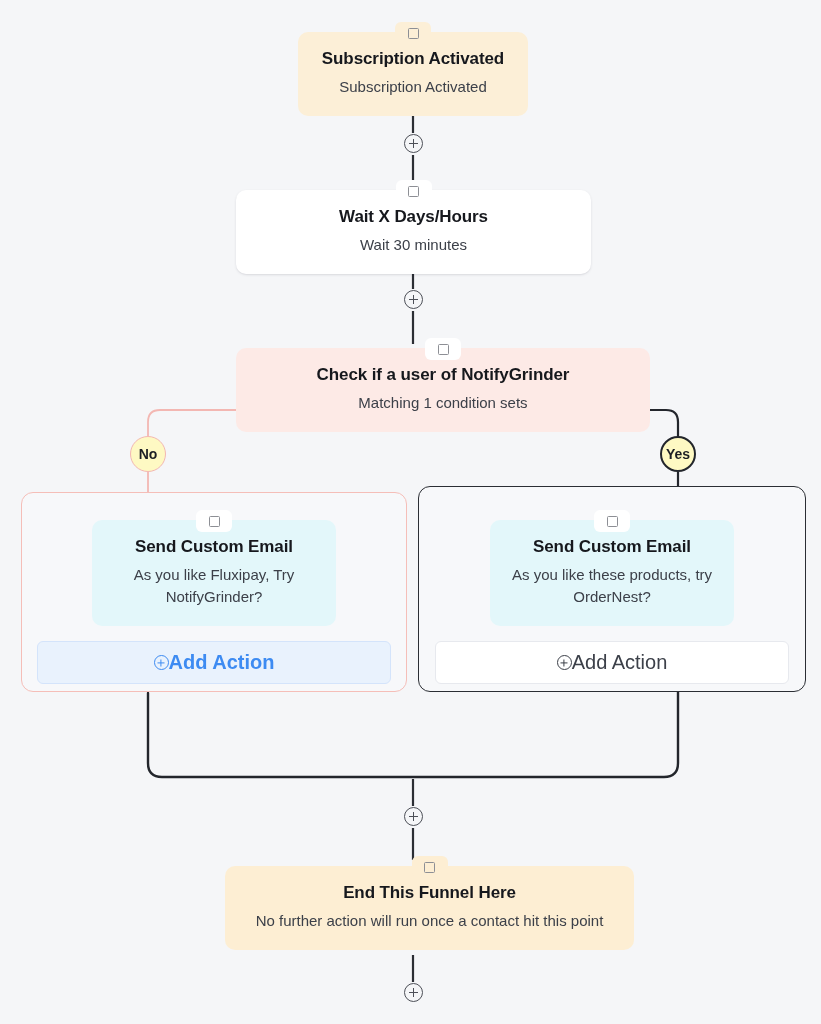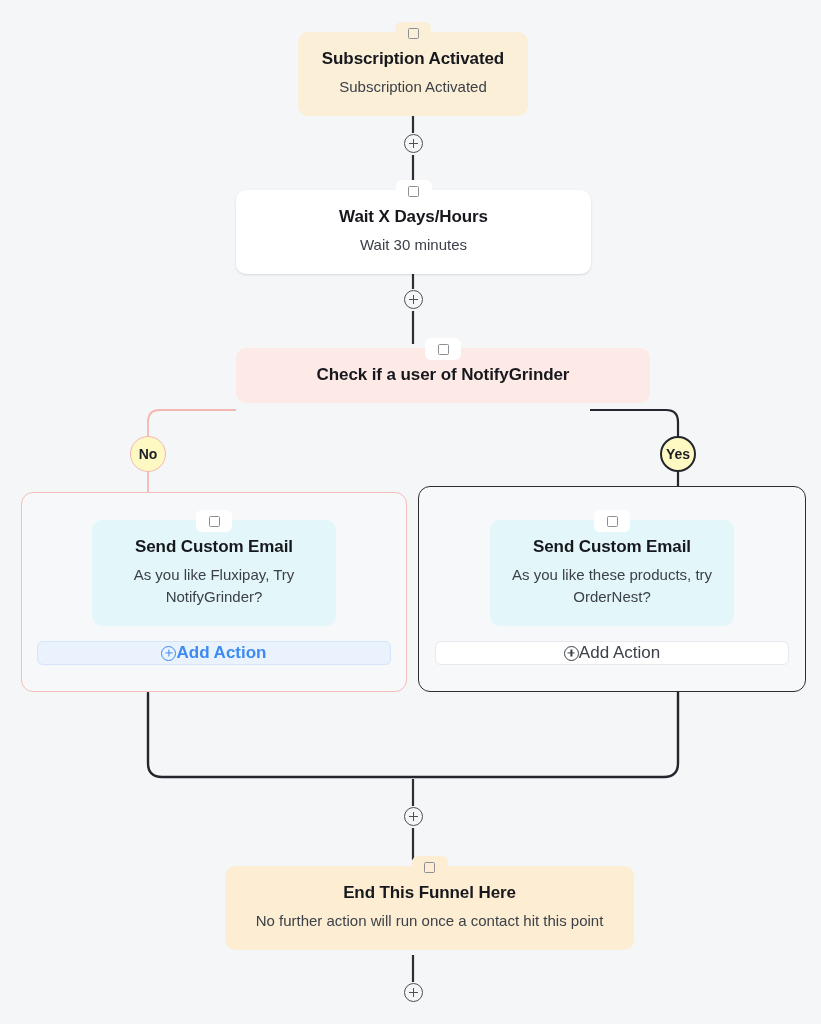--- a/index.html
+++ b/index.html
@@ -128,26 +128,26 @@
     border-radius: 12px;
     background: #f7f8fa;
     z-index: 2;
   }
   .branch-left  { border: 1.5px solid #f5beb8; }
   .branch-right { border: 1.7px solid #2b2e34; }
 
   
   .add-action {
     position: absolute;
-    height: 24px;
+    height: 43px;
     border-radius: 6px;
     display: flex;
     align-items: center;
     justify-content: center;
-    font-size: 17px;
+    font-size: 20px;
     font-weight: bold;
     z-index: 4;
   }
   .add-action .aa-icon {
     width: 15px; height: 15px;
     border-radius: 50%;
     border: 1.3px solid currentColor;
     position: relative;
     flex: 0 0 auto;
   }
@@ -226,20 +226,21 @@
   </div>
 
   <div class="plus" style="left:404px; top:290px;"></div>
 
   <div class="node node-cond" style="left:236px; top:348px; width:414px;">
     <div class="handle-bubble" style="background:#ffffff;"></div>
     <div class="handle">
         <div class="sq"></div>
       </div>
     <div class="title">Check if a user of NotifyGrinder</div>
+    <div class="subtitle">Matching 1 condition sets</div>
   </div>
 
   <div class="badge badge-no" style="left:130px; top:436px;">
     <span>No</span>
   </div>
 
   <div class="badge badge-yes" style="left:660px; top:436px;">
     <span>Yes</span>
   </div>
 

